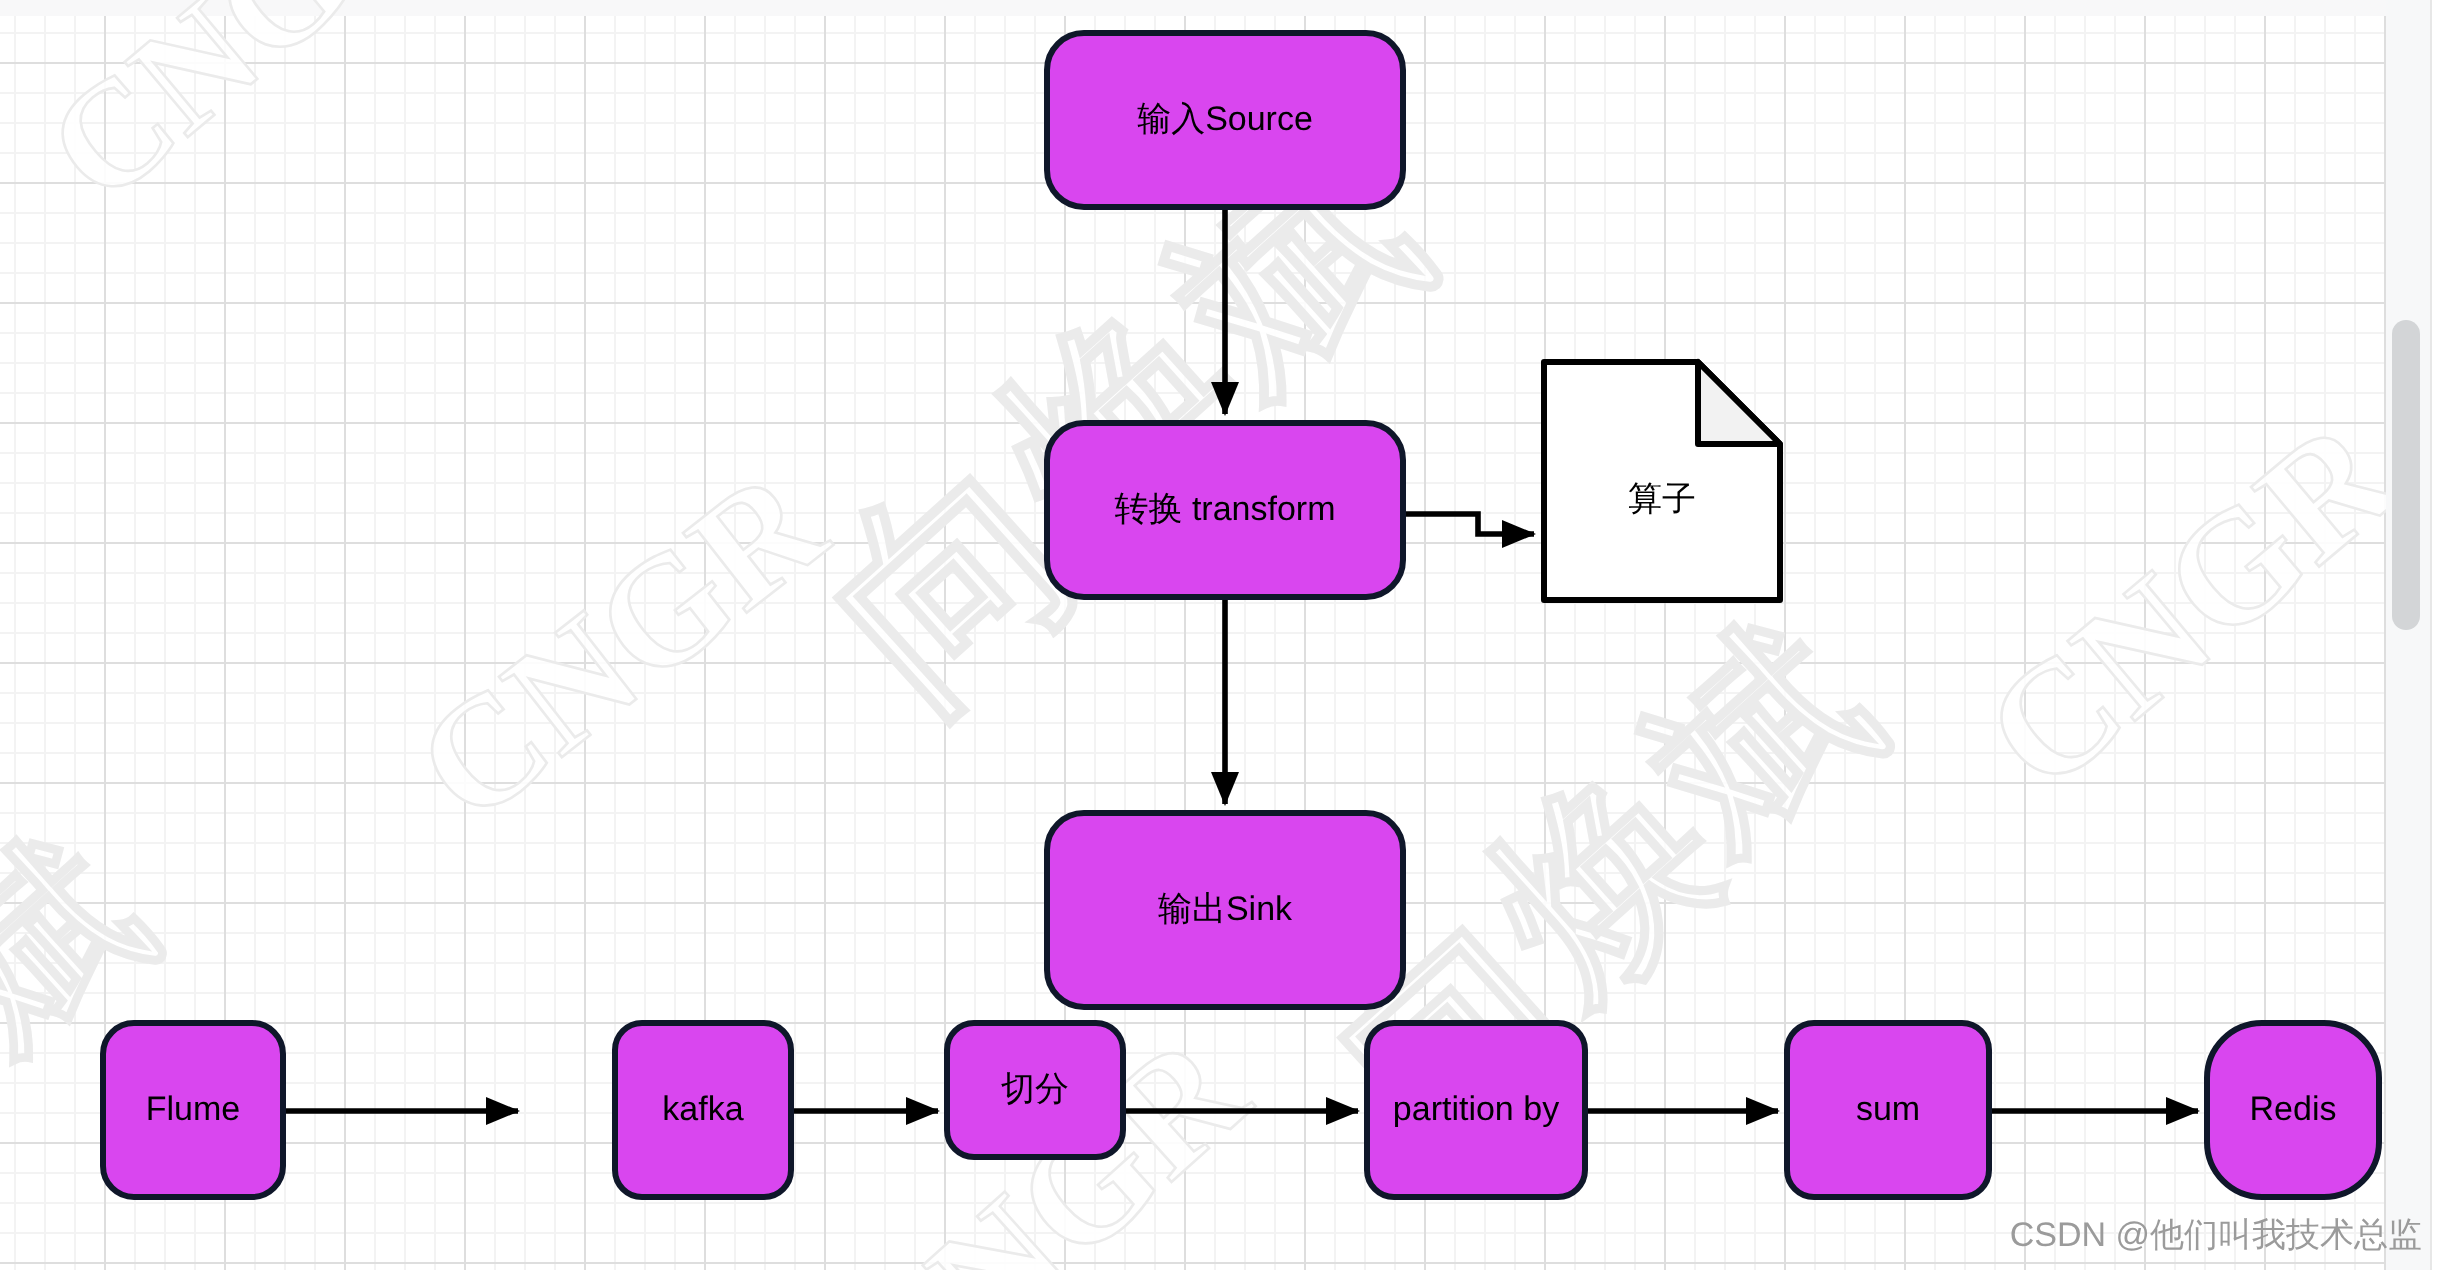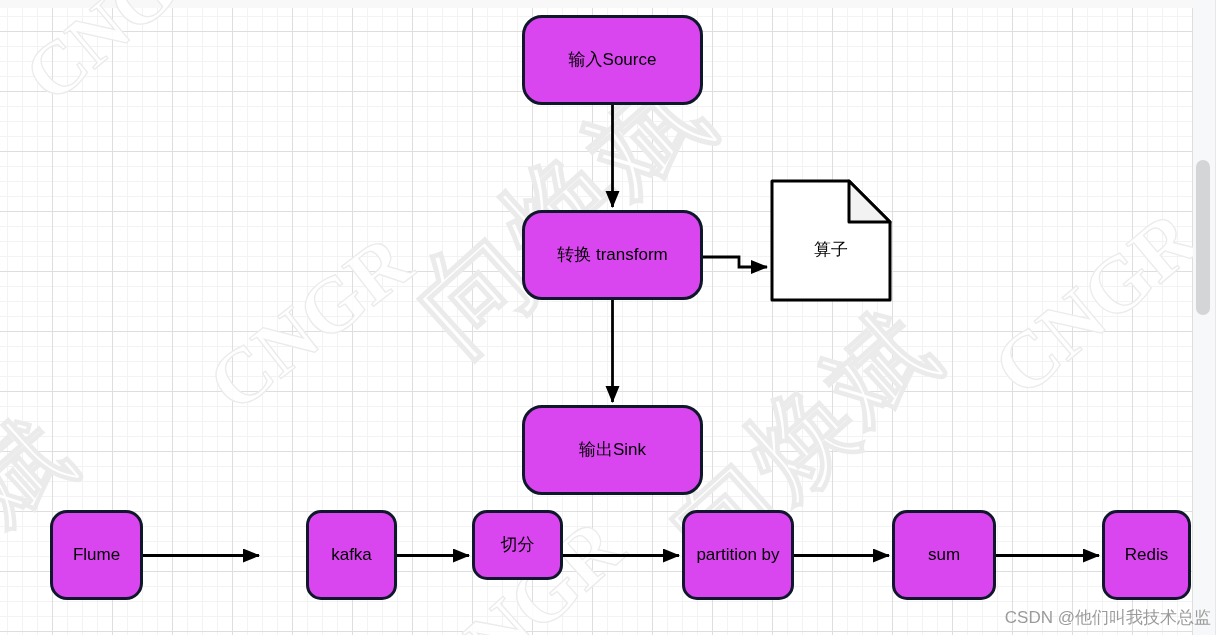--- a/index.html
+++ b/index.html
@@ -41,27 +41,27 @@
   
   .node{
     position:absolute;display:flex;align-items:center;justify-content:center;
     background:#d946ef;border:3px solid #0f172a;border-radius:20px;
     font-size:17px;color:#000000;text-align:center;box-sizing:border-box;
     z-index:4;line-height:1.25;
   }
   .node-sm{border-radius:15px;}
   .n-source   {left:522px;top:15px; width:181px;height:90px;}
   .n-transform{left:522px;top:210px;width:181px;height:90px;}
-  .n-sink     {left:522px;top:405px;width:181px;height:90px;}
+  .n-sink     {left:522px;top:405px;width:181px;height:100px;}
   .n-flume    {left:50px;  top:510px;width:93px;height:90px;border-radius:17px;}
   .n-kafka    {left:262px; top:510px;width:91px;height:90px;margin-left:44px;}
   .n-split    {left:472px; top:510px;width:91px;height:70px;}
   .n-partition{left:682px; top:510px;width:112px;height:90px;padding:0 9px;}
   .n-sum      {left:892px; top:510px;width:104px;height:90px;}
-  .n-redis    {left:1102px;top:510px;width:89px;height:90px;}
+  .n-redis    {left:1102px;top:510px;width:89px;height:90px;border-radius:29px;}
   .n-operator{
     position:absolute;left:772px;top:181px;width:118px;height:137px;
     display:flex;align-items:center;justify-content:center;
     font-size:17px;color:#000;z-index:4;
   }
   
   .scroll-track{
     position:absolute;left:1193px;top:0;width:22px;height:635px;
     background:#f7f8f9;border-right:1px solid #e7e7e7;z-index:5;
   }

